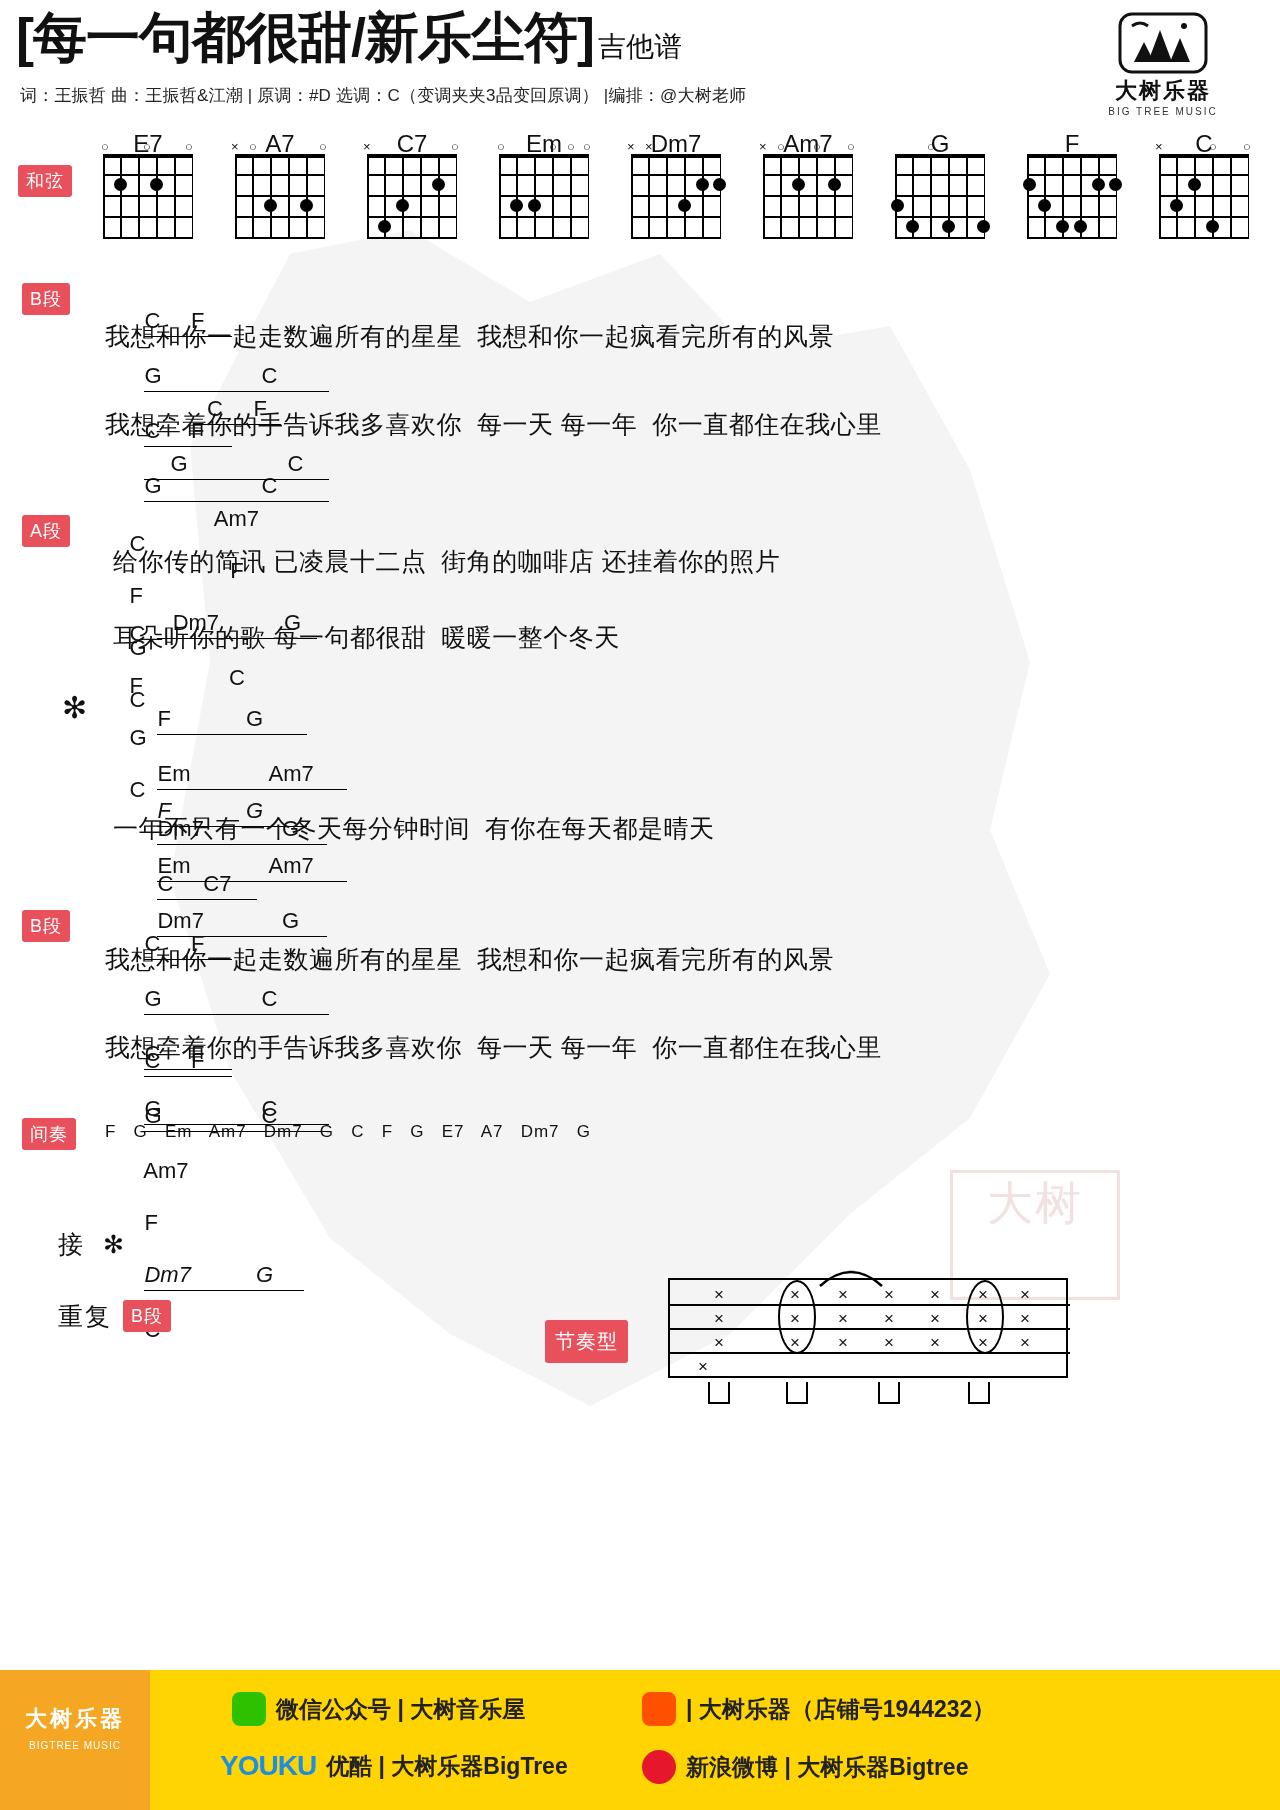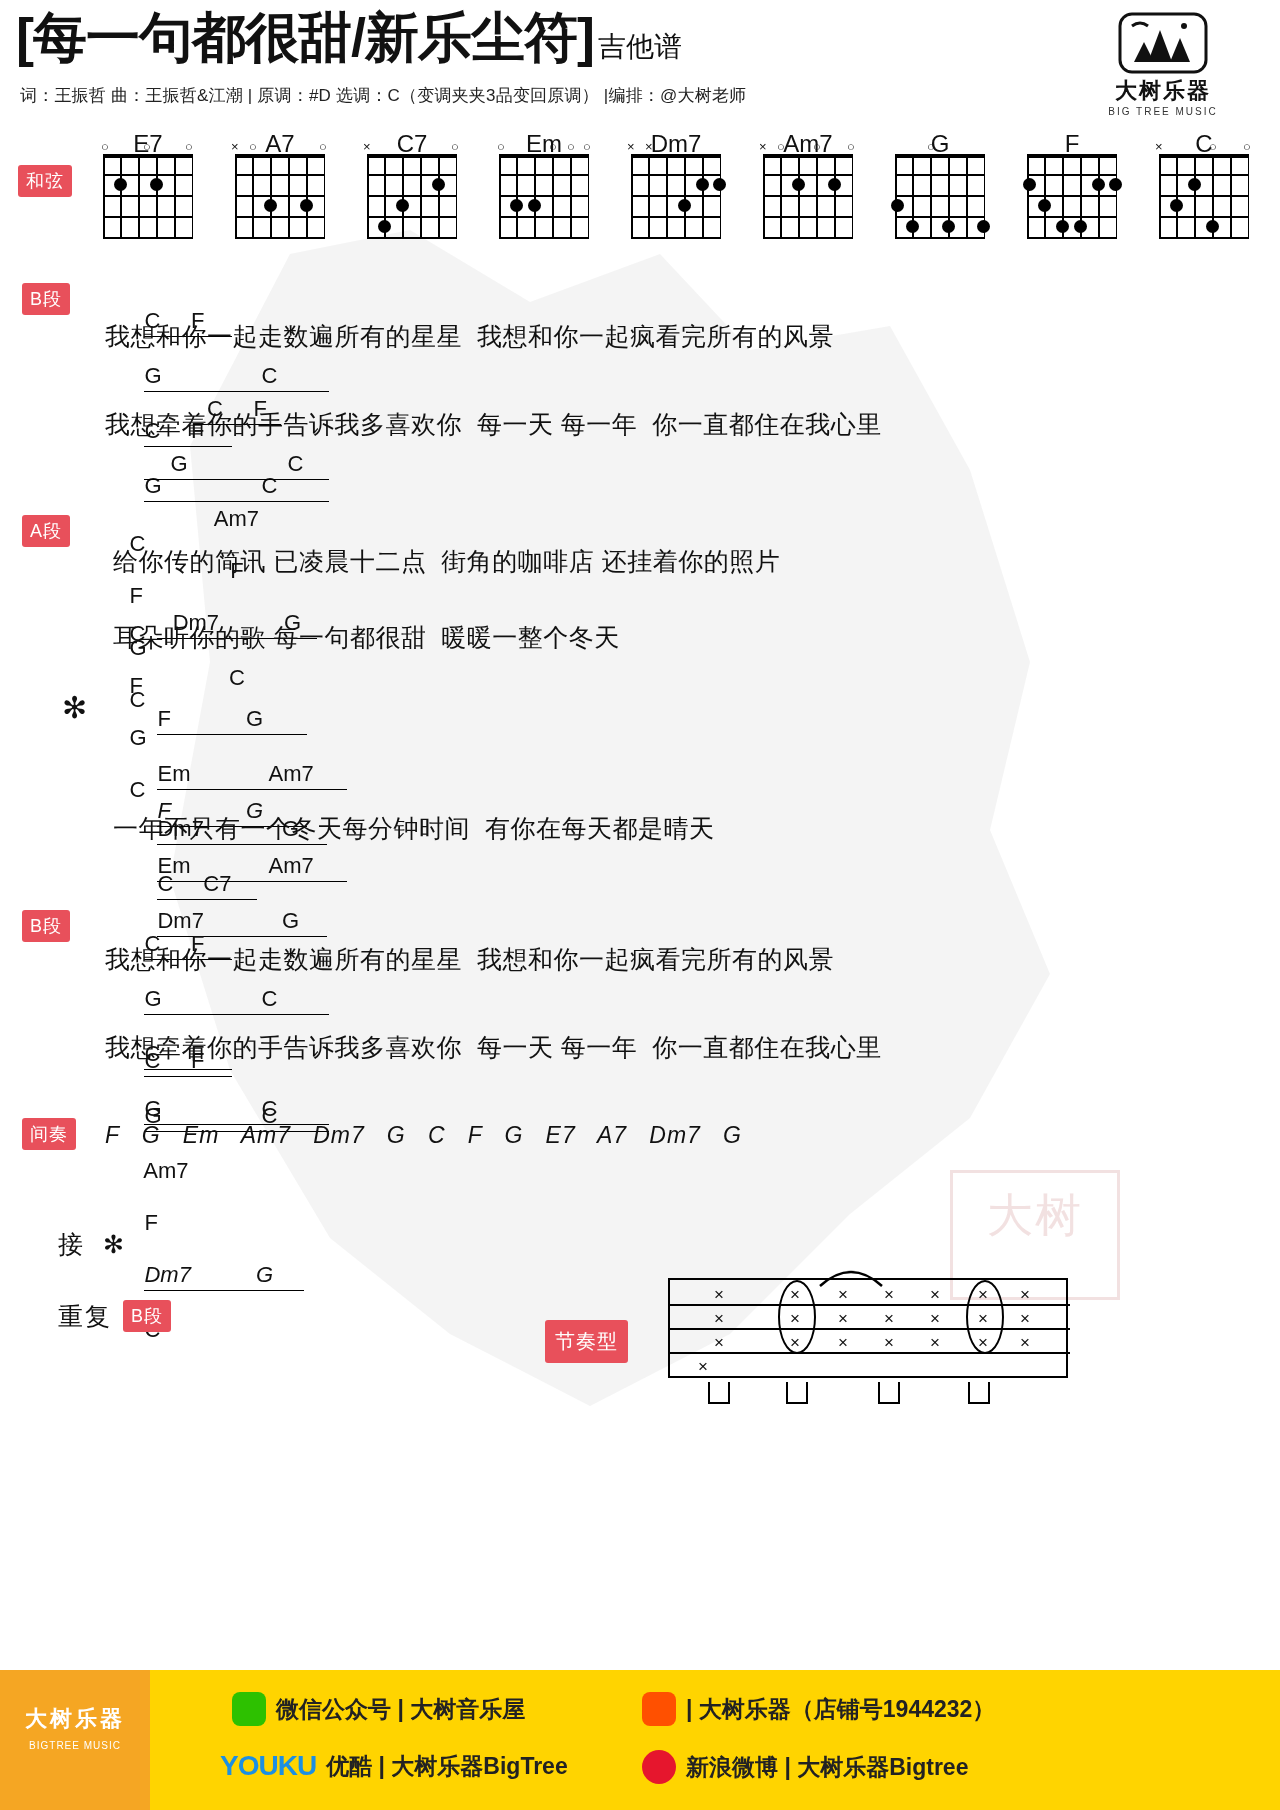--- a/index.html
+++ b/index.html
@@ -18,21 +18,21 @@
     position:absolute; left:110px; top:230px; width:1000px; height:1200px;
     background:#f2f2f2;
     clip-path: polygon(18% 2%, 30% 0%, 42% 6%, 55% 2%, 64% 10%, 78% 8%, 86% 20%,
                        92% 36%, 88% 50%, 94% 62%, 86% 74%, 74% 82%, 62% 92%,
                        48% 98%, 34% 92%, 22% 84%, 12% 70%, 6% 54%, 10% 36%, 8% 18%);
     opacity:.85;
   }
   .wm-stamp{
     position:absolute; right:160px; top:1170px; width:170px; height:130px;
     border:3px solid #e8c9c9; color:#e8c9c9; opacity:.55;
-    font-size:46px; text-align:center; line-height:1.15; padding-top:16px;
+    font-size:46px; text-align:center; line-height:1.15; padding-top:4px;
     letter-spacing:2px;
   }
 
   
   .title-row { position:absolute; left:16px; top:10px; width:1000px; }
   .title {
     font-size:54px; font-weight:bold; letter-spacing:-1px; line-height:1;
     display:inline-block; vertical-align:baseline;
   }
   .title-suffix { font-size:28px; display:inline-block; padding-left:4px; vertical-align:baseline;}
@@ -57,21 +57,21 @@
   .nut { position:absolute; left:0; top:0; height:4px; background:#000; }
   .dot { position:absolute; width:13px; height:13px; border-radius:50%; background:#000; }
   .mark { position:absolute; font-size:13px; line-height:1; }
 
   
   .chordline { position:absolute; font-size:22px; white-space:pre; }
   .chordline span.u { border-bottom:1.5px solid #000; padding-bottom:2px; }
   .lyric { position:absolute; font-size:25px; white-space:pre; letter-spacing:.5px; }
   .star { position:absolute; font-size:30px; }
   .plaintext { position:absolute; font-size:25px; white-space:pre; letter-spacing:2px;}
-  .interlude { position:absolute; font-size:23px; white-space:pre;font-style:italic; }
+  .interlude { position:absolute; font-size:17px; white-space:pre; }
 
   
   .strum { position:absolute; left:668px; top:1278px; width:400px; height:135px; }
   .strum .staff { position:absolute; left:0; top:0; width:400px; height:100px; border:2px solid #000; }
   .strum .staff .ln { position:absolute; left:0; width:400px; height:1.5px; background:#000; }
   .strum .x { position:absolute; font-size:17px; line-height:1; }
   .strum .ell { position:absolute; border:2px solid #000; border-radius:50%; }
   .strum .arc { position:absolute; }
   .strum .dn { position:absolute; width:22px; height:22px; border-left:2px solid #000; border-right:2px solid #000; border-bottom:2px solid #000;}
 

